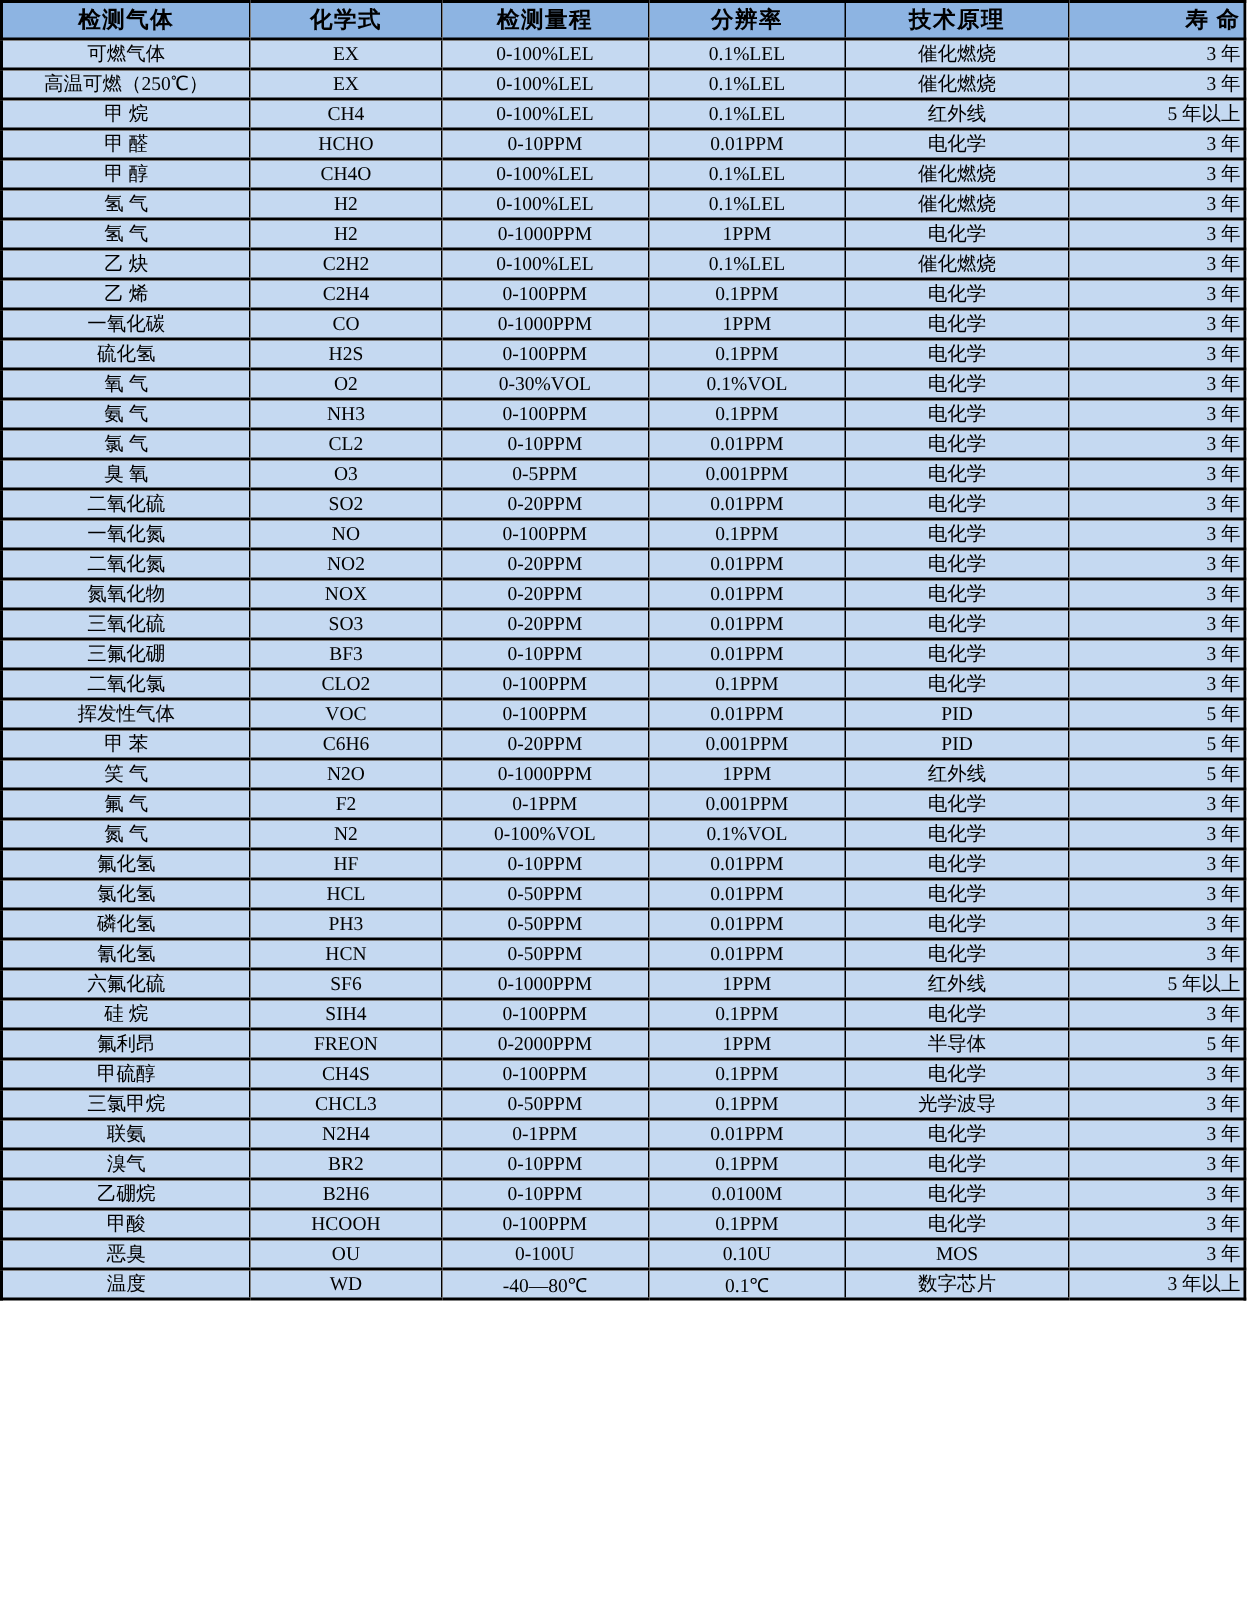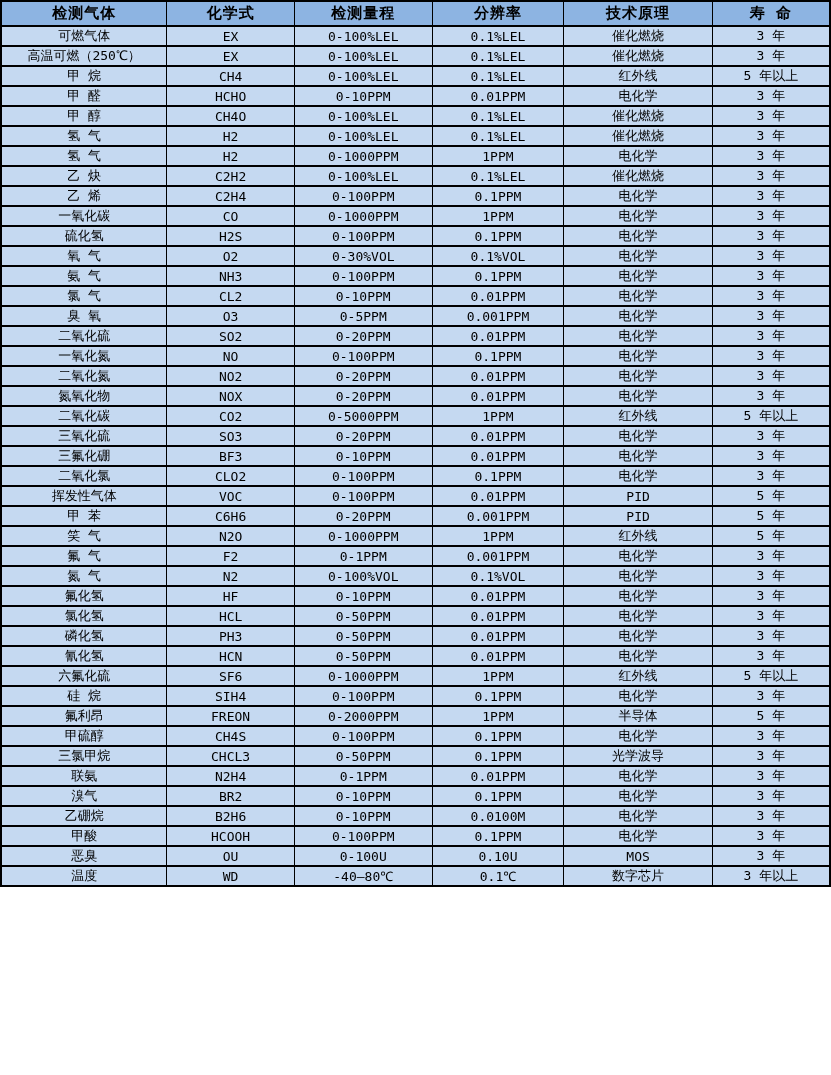--- a/index.html
+++ b/index.html
@@ -12,34 +12,35 @@
     margin:0;padding:0;
     width:831px;height:1075px;
     background:#ffffff;
     overflow:hidden;
     font-family:"DejaVu Sans Mono","Liberation Sans",sans-serif;
   }
   table.spec{
     width:831px;height:861px;
     border-collapse:collapse;
     table-layout:fixed;
+    font-family:Liberation Serif, serif;
   }
   table.spec th, table.spec td{
     border:2px solid var(--border);
     border-left-width:1px;
     border-right-width:1px;
     text-align:center;
     vertical-align:middle;
     padding:0 2px;
     white-space:nowrap;
     overflow:hidden;
     color:var(--text);
   }
   table.spec th:first-child, table.spec td:first-child{border-left-width:2px;}
-  table.spec th:last-child, table.spec td:last-child{border-right-width:2px;}
+  table.spec th:last-child, table.spec td:last-child{border-right-width:2px;text-align:right;}
   table.spec th{
     background:var(--header-bg);
     font-weight:bold;
     font-size:15px;
     height:23px;
     letter-spacing:1px;
   }
   table.spec td{
     background:var(--row-bg);
     font-size:13px;
@@ -220,28 +221,20 @@
       </tr>
       <tr>
         <td>氮氧化物</td>
         <td>NOX</td>
         <td>0-20PPM</td>
         <td>0.01PPM</td>
         <td>电化学</td>
         <td>3 年</td>
       </tr>
       <tr>
-        <td>二氧化碳</td>
-        <td>CO2</td>
-        <td>0-5000PPM</td>
-        <td>1PPM</td>
-        <td>红外线</td>
-        <td>5 年以上</td>
-      </tr>
-      <tr>
         <td>三氧化硫</td>
         <td>SO3</td>
         <td>0-20PPM</td>
         <td>0.01PPM</td>
         <td>电化学</td>
         <td>3 年</td>
       </tr>
       <tr>
         <td>三氟化硼</td>
         <td>BF3</td>

